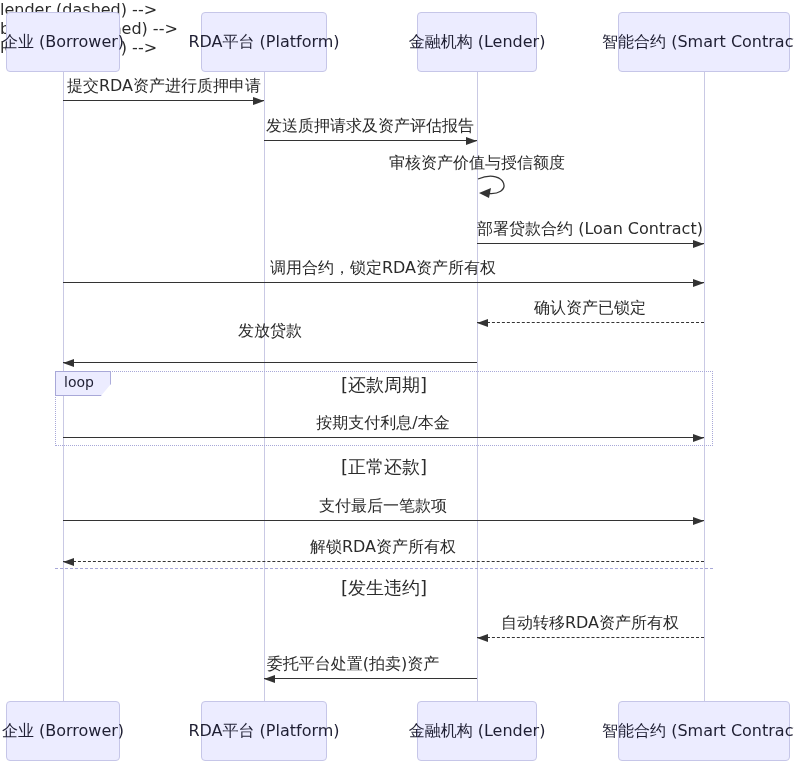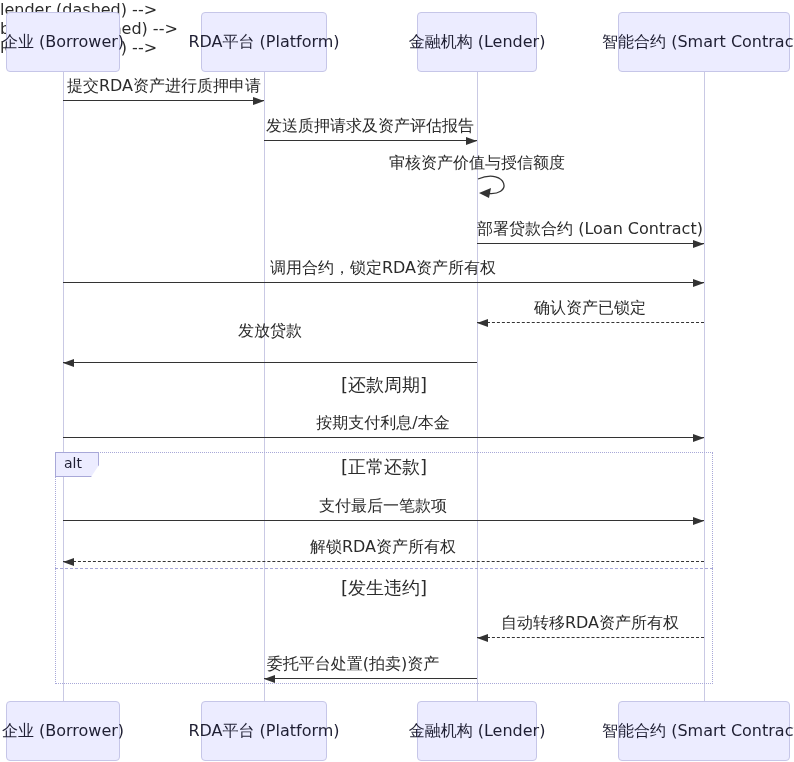--- a/index.html
+++ b/index.html
@@ -103,34 +103,34 @@
 
   
   <div>
     <div class="msg-label" style="left:270px;top:322px">发放贷款</div>
     <div class="line" style="left:63px;top:362px;width:414px">
         <span class="ah left"></span>
       </div>
   </div>
 
   
+  <div class="frame" style="left:55px;top:371px;width:658px;height:75px">
+    <div class="frame-label">loop</div>
+  </div>
   <div class="frame-cond" style="left:384px;top:373px">[还款周期]</div>
 
   
   <div>
     <div class="msg-label" style="left:383px;top:414px">按期支付利息/本金</div>
     <div class="line" style="left:63px;top:437px;width:641px">
         <span class="ah right"></span>
       </div>
   </div>
 
   
-  <div class="frame" style="left:55px;top:452px;width:658px;height:232px">
-    <div class="frame-label">alt</div>
-  </div>
   <div class="frame-cond" style="left:384px;top:455px">[正常还款]</div>
 
   
   <div>
     <div class="msg-label" style="left:383px;top:497px">支付最后一笔款项</div>
     <div class="line" style="left:63px;top:520px;width:641px">
         <span class="ah right"></span>
       </div>
   </div>
 

